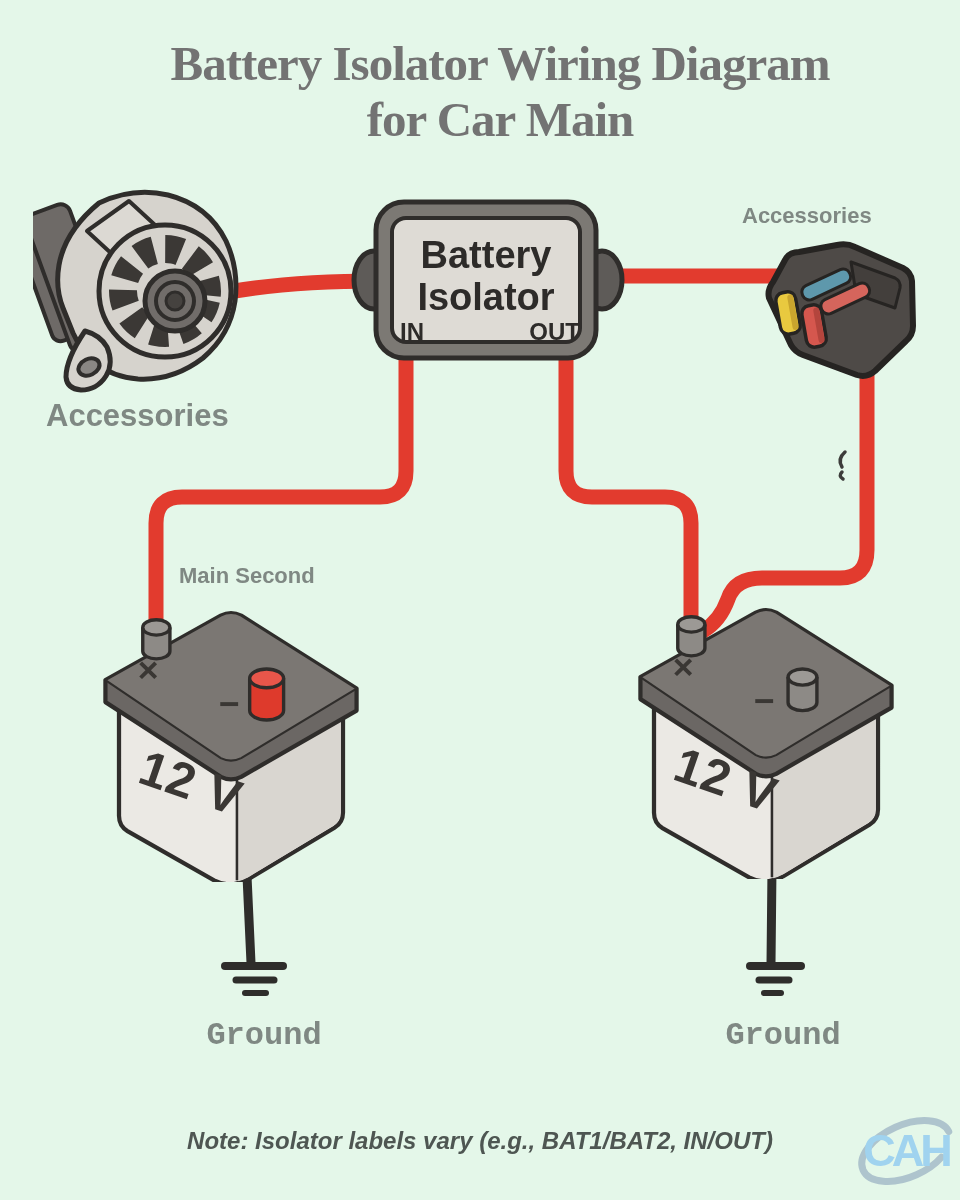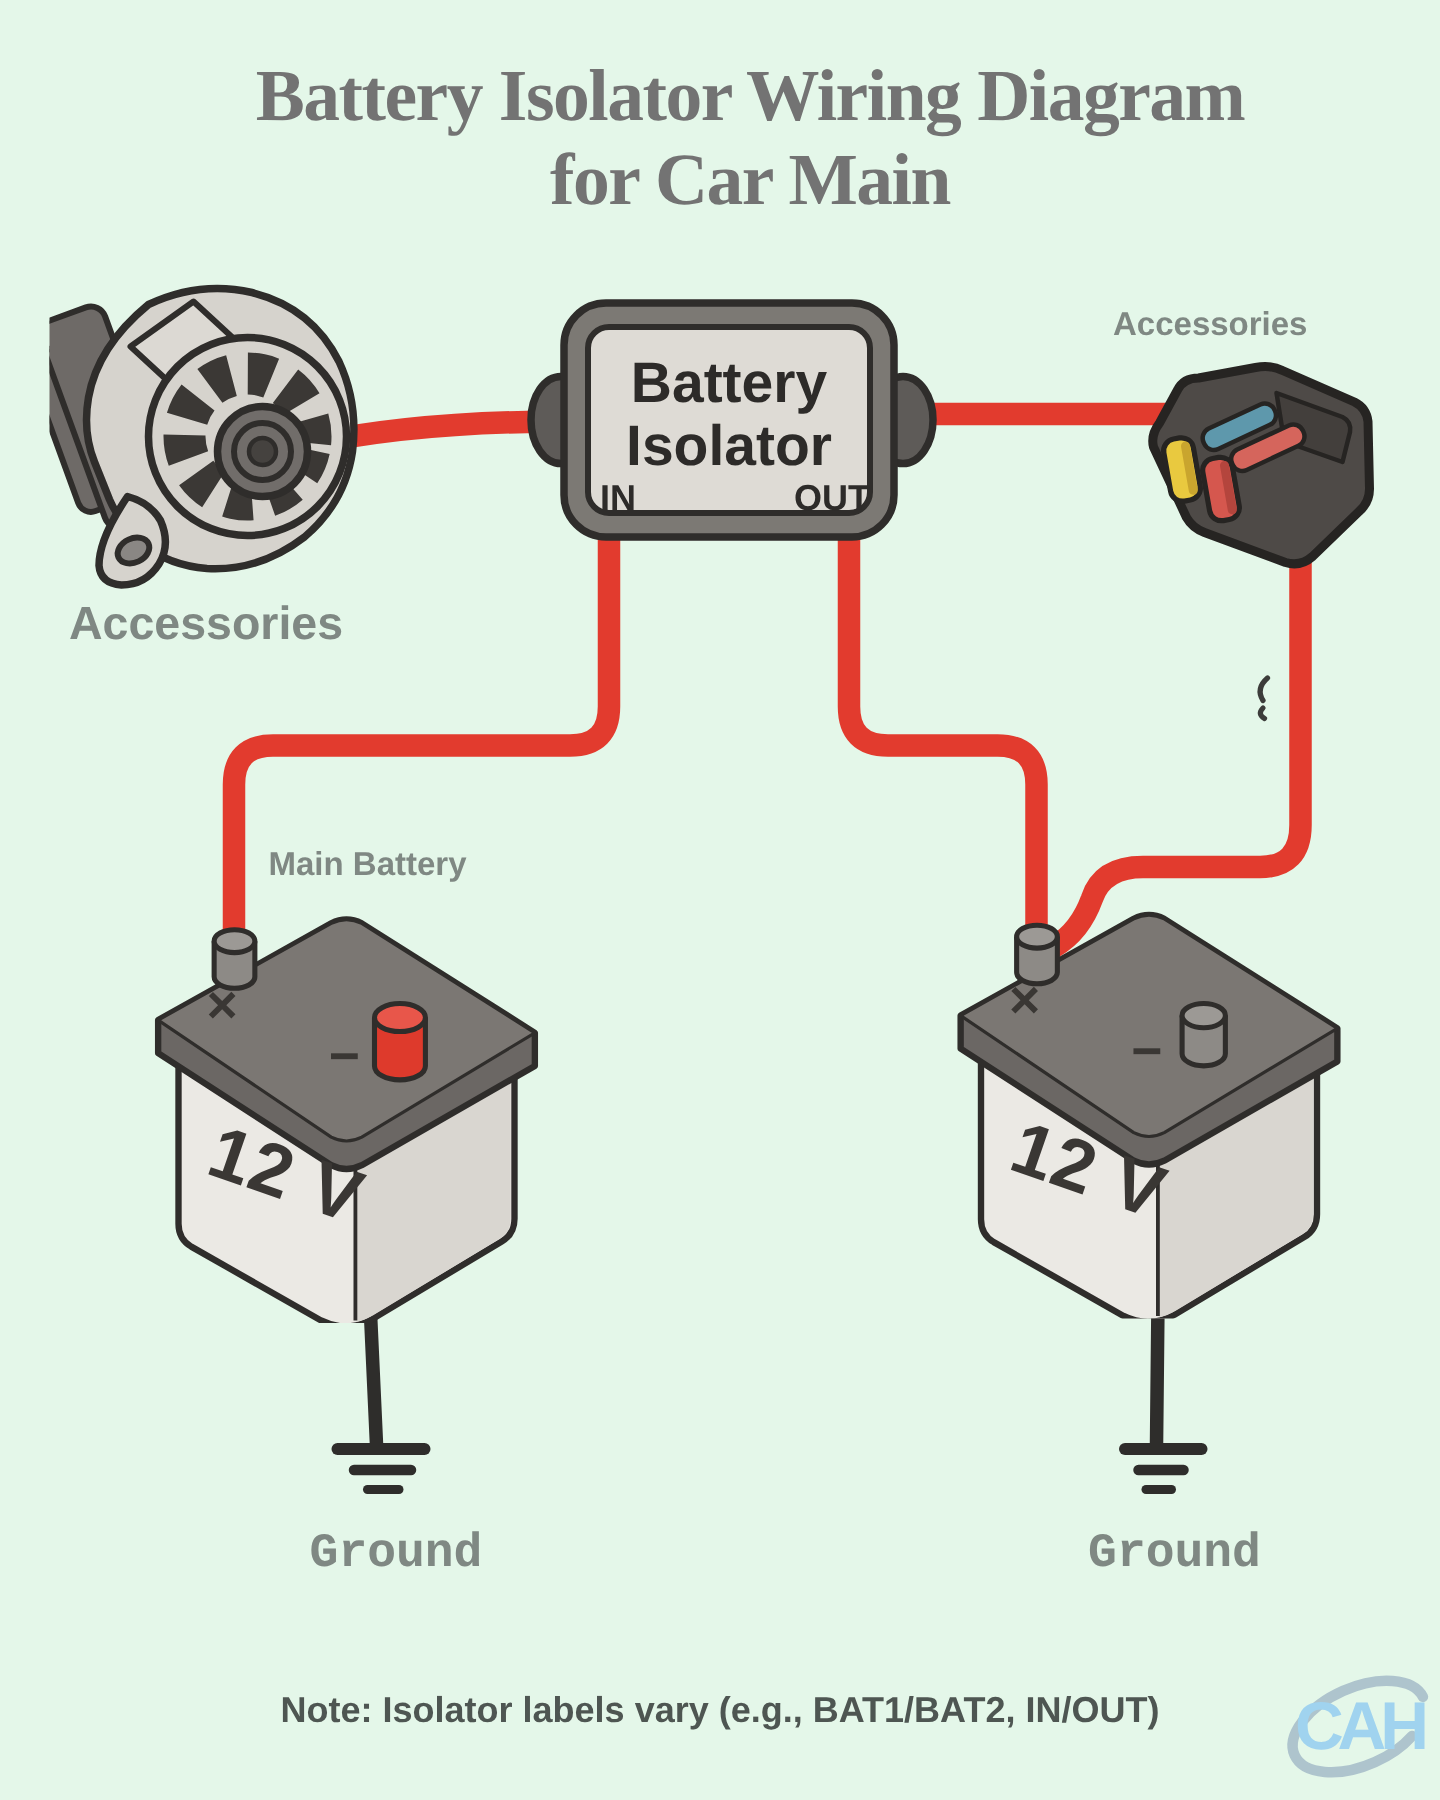--- a/index.html
+++ b/index.html
@@ -15,21 +15,21 @@
     font-family:"Liberation Serif", serif; font-weight:700;
     font-size:49px; line-height:56px; color:#737373; letter-spacing:-1px;padding-left:20px;
   }
   .label{
     position:absolute; z-index:3; white-space:nowrap;
     font-weight:700; font-size:22px; color:#7f8883;
   }
   .label.centered{transform:translateX(-50%);font-family:Liberation Mono, monospace;}
   .note{
     position:absolute; left:0; top:1127px; width:960px; text-align:center; z-index:3;
-    font-weight:700; font-size:24px; color:#4e5652;
+    font-style:italic; font-weight:700; font-size:24px; color:#4e5652;
   }
   svg text{font-family:"Liberation Sans", sans-serif;}
 </style>
 </head>
 <body>
 
 <div class="canvas">
 
   <svg class="layer" width="960" height="1200" viewBox="0 0 960 1200">
     <g fill="none" stroke="#e23b2e" stroke-width="15" stroke-linecap="round" stroke-linejoin="round">
@@ -59,21 +59,21 @@
     </g>
   </svg>
 
   <div class="page-title">
     <div>Battery Isolator Wiring Diagram</div>
     <div>for Car Main</div>
   </div>
 
   <div class="label" style="left:46px; top:398px; font-size:31px;">Accessories</div>
   <div class="label" style="left:742px; top:203px;">Accessories</div>
-  <div class="label" style="left:179px; top:563px;">Main Battery</div>
+  <div class="label" style="left:179px; top:563px;">Main Second</div>
   <div class="label centered" style="left:264px; top:1017px; font-size:32px;">Ground</div>
   <div class="label centered" style="left:783px; top:1017px; font-size:32px;">Ground</div>
 
   <div class="note">Note: Isolator labels vary (e.g., BAT1/BAT2, IN/OUT)</div>
 
   <svg class="comp" style="left:33px; top:183px; width:210px; height:210px;" viewBox="0 0 210 210">
     <g fill="#6e6a67" stroke="#2f2d2b" stroke-width="4" stroke-linejoin="round">
       <rect x="2" y="46" width="36" height="112" rx="9" transform="rotate(-20 20 102)"></rect>
       <rect x="14" y="22" width="46" height="146" rx="10" transform="rotate(-20 37 95)"></rect>
     </g>

